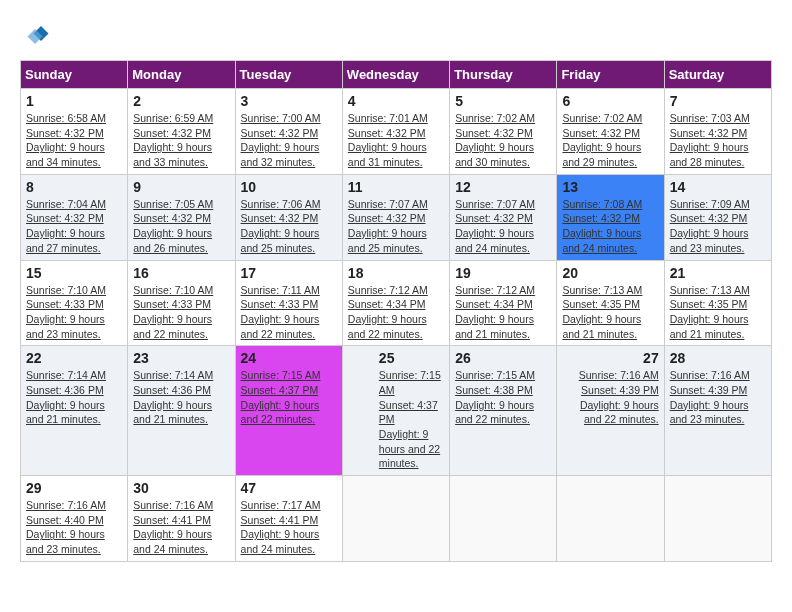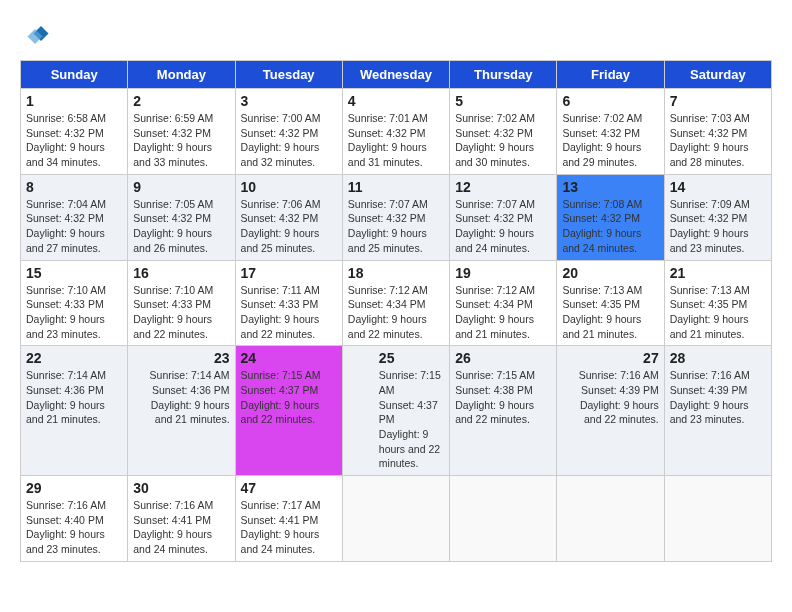--- a/index.html
+++ b/index.html
@@ -45,24 +45,24 @@
     .location {
       font-size: 15px;
       color: #555;
     }
     .calendar {
       width: 100%;
       border-collapse: collapse;
       font-size: 11px;
     }
     .calendar th {
-      background: #1d4ed8;
+      background: #701a75;
       color: #fff;
       padding: 6px 4px;
-      text-align: center;
+      text-align: left;
       font-size: 13px;
       font-weight: bold;
       border: 1px solid #ccc;
     }
     .calendar td {
       border: 1px solid #ccc;
       vertical-align: top;
       padding: 4px 5px;
       width: 107px;
       min-height: 80px;
@@ -75,20 +75,21 @@
       font-size: 14px;
       font-weight: bold;
       color: #222;
       display: block;
       margin-bottom: 2px;
     }
     .day-info {
       color: #333;
       line-height: 1.4;
       font-size: 10.5px;
+      text-decoration: underline;
     }
     .empty-cell {
       background: #f9f9f9 !important;
     }
   </style>
 </head>
 <body>
 
 <div class="header">
   <div class="logo">
@@ -296,21 +297,21 @@
       </tr>
       <tr>
         <td style="background: rgb(238, 242, 247);">
           <span class="day-num">22</span>
 <div class="day-info">
   <span>Sunrise: 7:14 AM</span><br>
   <span>Sunset: 4:36 PM</span><br>
   <span>Daylight: 9 hours and 21 minutes.</span>
 </div>
         </td>
-        <td style="background: rgb(238, 242, 247); text-align: right;">
+        <td style="background: rgb(238, 242, 247);">
           <span class="day-num">23</span>
 <div class="day-info">
   <span>Sunrise: 7:14 AM</span><br>
   <span>Sunset: 4:36 PM</span><br>
   <span>Daylight: 9 hours and 21 minutes.</span>
 </div>
         </td>
         <td style="background: #d946ef;">
           <span class="day-num">24</span>
 <div class="day-info">

